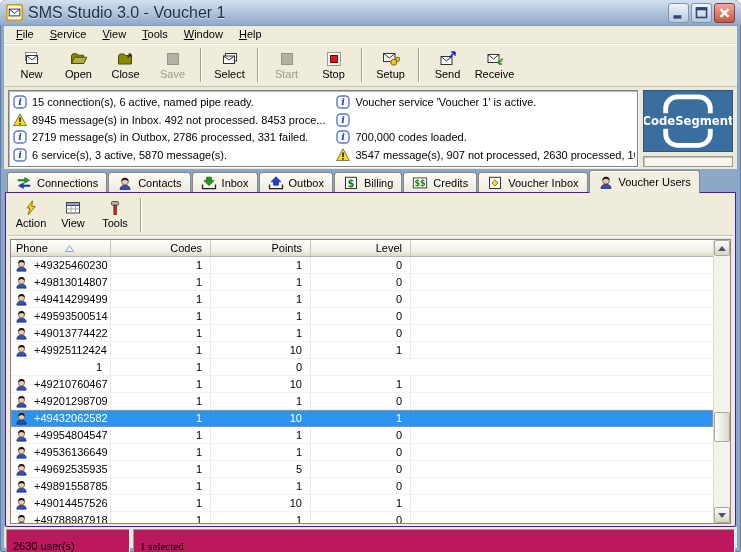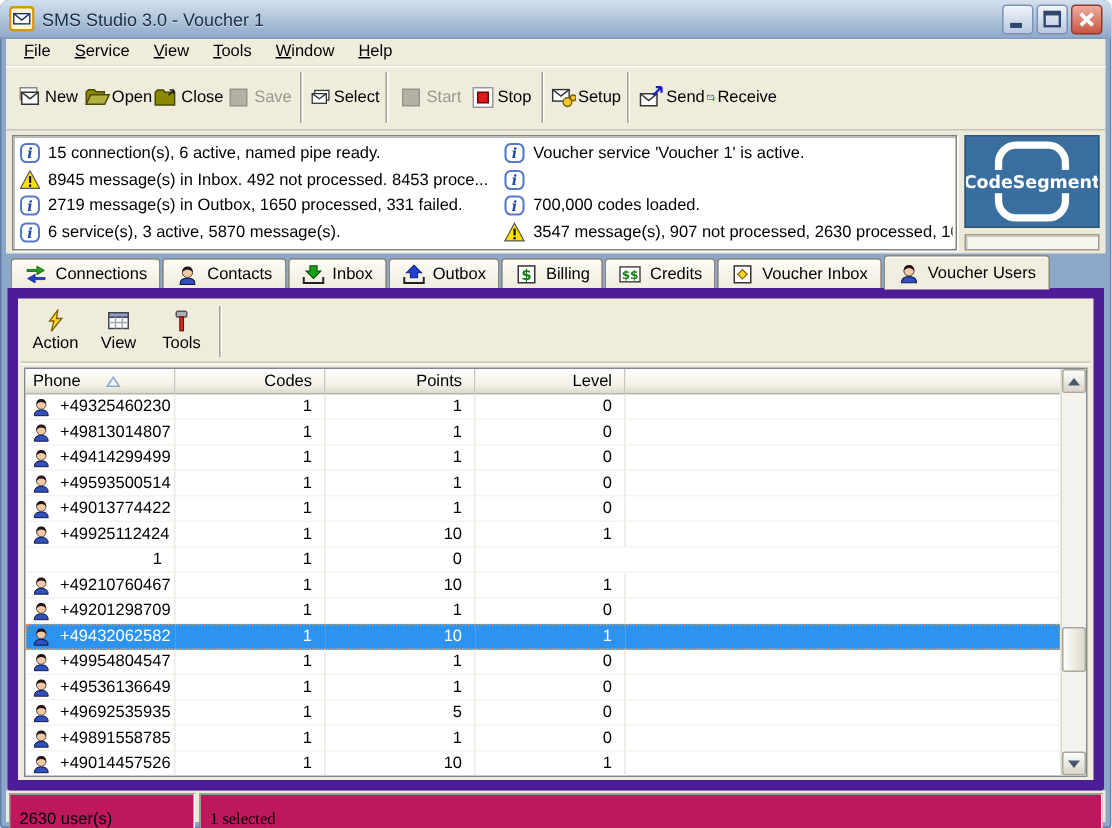--- a/index.html
+++ b/index.html
@@ -8,37 +8,37 @@
 
   .window { width:741px; height:552px; background:#8CA7C8; padding:0 4px 4px;
             display:flex; flex-direction:column; border-radius:6px 6px 2px 2px;
             box-shadow: inset 0 0 0 1px #5F7FA8; }
 
   
   .titlebar { height:26px; margin:0 -4px; border-radius:6px 6px 0 0; padding:0 6px;
               background:linear-gradient(180deg,#D3E0EE 0%,#B4C8DE 45%,#8FA9C8 100%);
               display:flex; align-items:center; gap:5px; border-bottom:1px solid #7E9CC0; }
   .app-icon { width:17px; height:17px; display:inline-flex; }
-  .title-text { flex:1; font-size:12px; color:#1C2C44; text-shadow:0 1px 0 #D8E4F0; padding-top:1px;
+  .title-text { flex:1; font-size:16px; color:#1C2C44; text-shadow:0 1px 0 #D8E4F0; padding-top:1px;
                 white-space:nowrap; overflow:hidden; }
   .winbtns { display:flex; gap:2px; }
   .winbtn { width:21px; height:20px; border-radius:3px; display:flex; align-items:center; justify-content:center;
             border:1px solid #7E92B4; background:linear-gradient(180deg,#F0F4FA,#B8C8DE); }
   .winbtn.close { background:linear-gradient(180deg,#F0AC9C,#C85646); border-color:#8E3A2C; }
 
   
   .menubar { height:18px; background:#EFECDC; display:flex; align-items:center; padding-left:4px;
              border-bottom:1px solid #E2DFCE; }
   .menu-item { padding:1px 8px 2px; cursor:default; }
   .menu-item u { text-decoration:underline; }
 
   
   .toolbar { height:43px; background:#EFECDC; display:flex; align-items:center; padding:1px 4px 2px;
              border-top:1px solid #FFFFFF; border-bottom:1px solid #C6C3B2; }
-  .tbtn { width:47px; height:38px; display:flex; align-items:center;
+  .tbtn { width:47px; height:38px; display:flex; flex-direction:column; align-items:center;
           justify-content:center; gap:1px; }
   .tbtn .icon { width:18px; height:16px; display:flex; align-items:center; justify-content:center; }
   .tbtn .lbl { font-size:11px; }
   .tbtn.disabled .lbl { color:#9B988C; }
   .tsep { width:0; height:34px; border-left:1px solid #A39F90; border-right:1px solid #FFFFFF; margin:0 4px; }
 
   
   .inforow { height:82px; display:flex; gap:5px; padding:3px 4px 2px; background:#ECE9D8; }
   .infopanel { flex:1; background:#fff; border:1px solid #808080;
                box-shadow:inset 1px 1px 0 #B8B8B8, 1px 1px 0 #FFFFFF;
@@ -57,21 +57,21 @@
   
   .tabs { height:23px; display:flex; align-items:flex-end; padding-left:3px; position:relative; z-index:2; }
   .tab { height:20px; display:flex; align-items:center; gap:5px; padding:0 8px; margin-right:1px;
          background:linear-gradient(180deg,#FDFCF8,#EFECDC); border:1px solid #8A887A; border-bottom:none;
          border-radius:3px 3px 0 0; white-space:nowrap; }
   .tab .icon { width:16px; height:14px; display:flex; }
   .tab.active { height:23px; background:#F1EEE0; margin-bottom:-1px; padding-bottom:1px;
                 box-shadow:inset 0 1px 0 #fff; }
 
   
-  .tabpage { flex:1; margin:0 1px; background:#EFECDC; border:7px solid #4c1d95; border-radius:0 0 2px 2px;
+  .tabpage { flex:1; margin:0 1px; background:#EFECDC; border:1px solid #4c1d95; border-radius:0 0 2px 2px;
              display:flex; flex-direction:column; overflow:hidden; position:relative; z-index:1; }
   .subtoolbar { height:42px; margin:1px 2px 0; display:flex; align-items:center; padding:2px 2px;
                 border-bottom:1px solid #C6C3B2; box-shadow:0 1px 0 #FFFFFF; }
   .stbtn { width:42px; height:38px; display:flex; flex-direction:column; align-items:center;
            justify-content:center; gap:1px; }
   .stbtn .icon { width:16px; height:16px; display:flex; align-items:center; justify-content:center; }
 
   
   .listview { flex:1; margin:3px 4px 2px; background:#fff; border:1px solid #828790;
               display:flex; overflow:hidden; }
@@ -282,21 +282,21 @@
             </span>
             <span>8945 message(s) in Inbox. 492 not processed. 8453 proce...</span>
           </div>
           <div class="info-line">
             <span class="icon">
               <svg viewBox="0 0 14 14">
                 <rect x="1" y="1" width="12" height="12" rx="3.6" fill="#fff" stroke="#5878C8" stroke-width="1.4"></rect>
                 <text x="7" y="10.4" font-size="9.5" font-weight="bold" font-style="italic" fill="#2048B0" text-anchor="middle" font-family="DejaVu Serif, serif">i</text>
               </svg>
             </span>
-            <span>2719 message(s) in Outbox, 1650 processed, 331 failed.</span>
+            <span>2719 message(s) in Outbox, 2786 processed, 331 failed.</span>
           </div>
           <div class="info-line">
             <span class="icon">
               <svg viewBox="0 0 14 14">
                 <rect x="1" y="1" width="12" height="12" rx="3.6" fill="#fff" stroke="#5878C8" stroke-width="1.4"></rect>
                 <text x="7" y="10.4" font-size="9.5" font-weight="bold" font-style="italic" fill="#2048B0" text-anchor="middle" font-family="DejaVu Serif, serif">i</text>
               </svg>
             </span>
             <span>6 service(s), 3 active, 5870 message(s).</span>
           </div>

